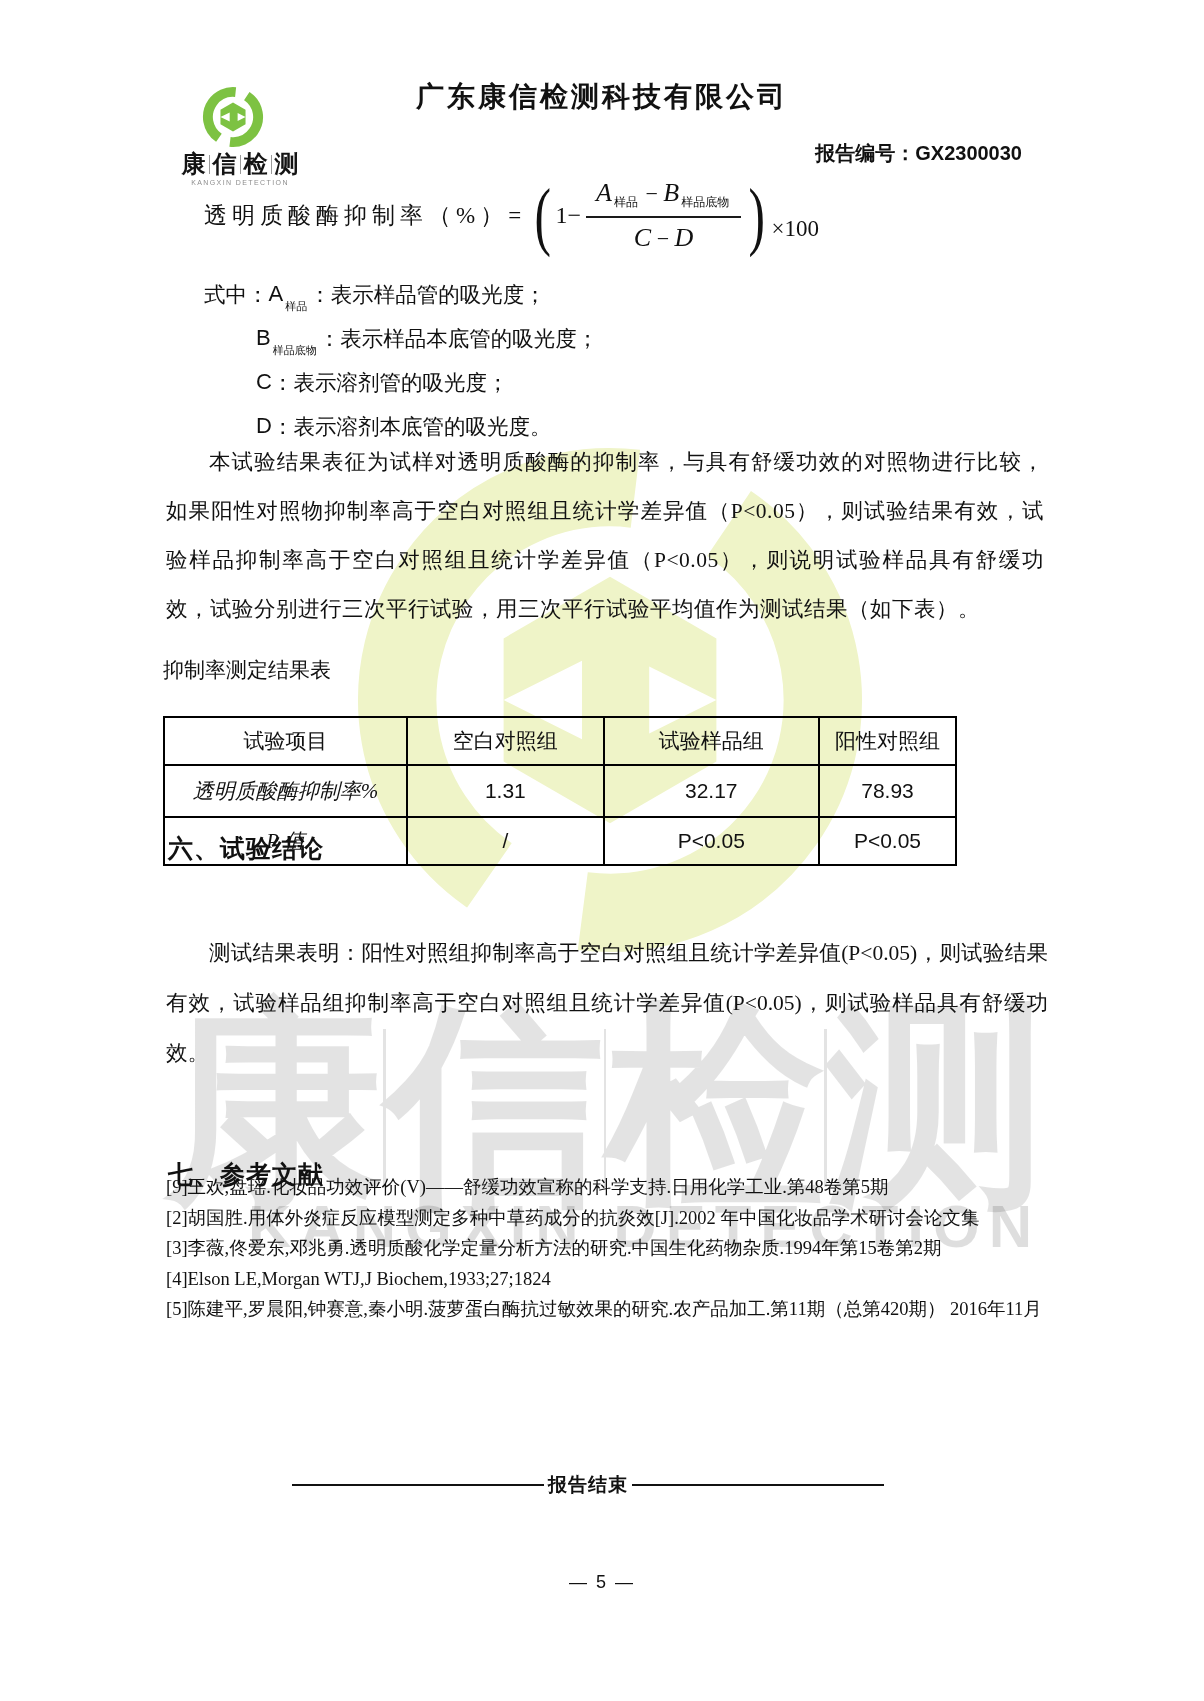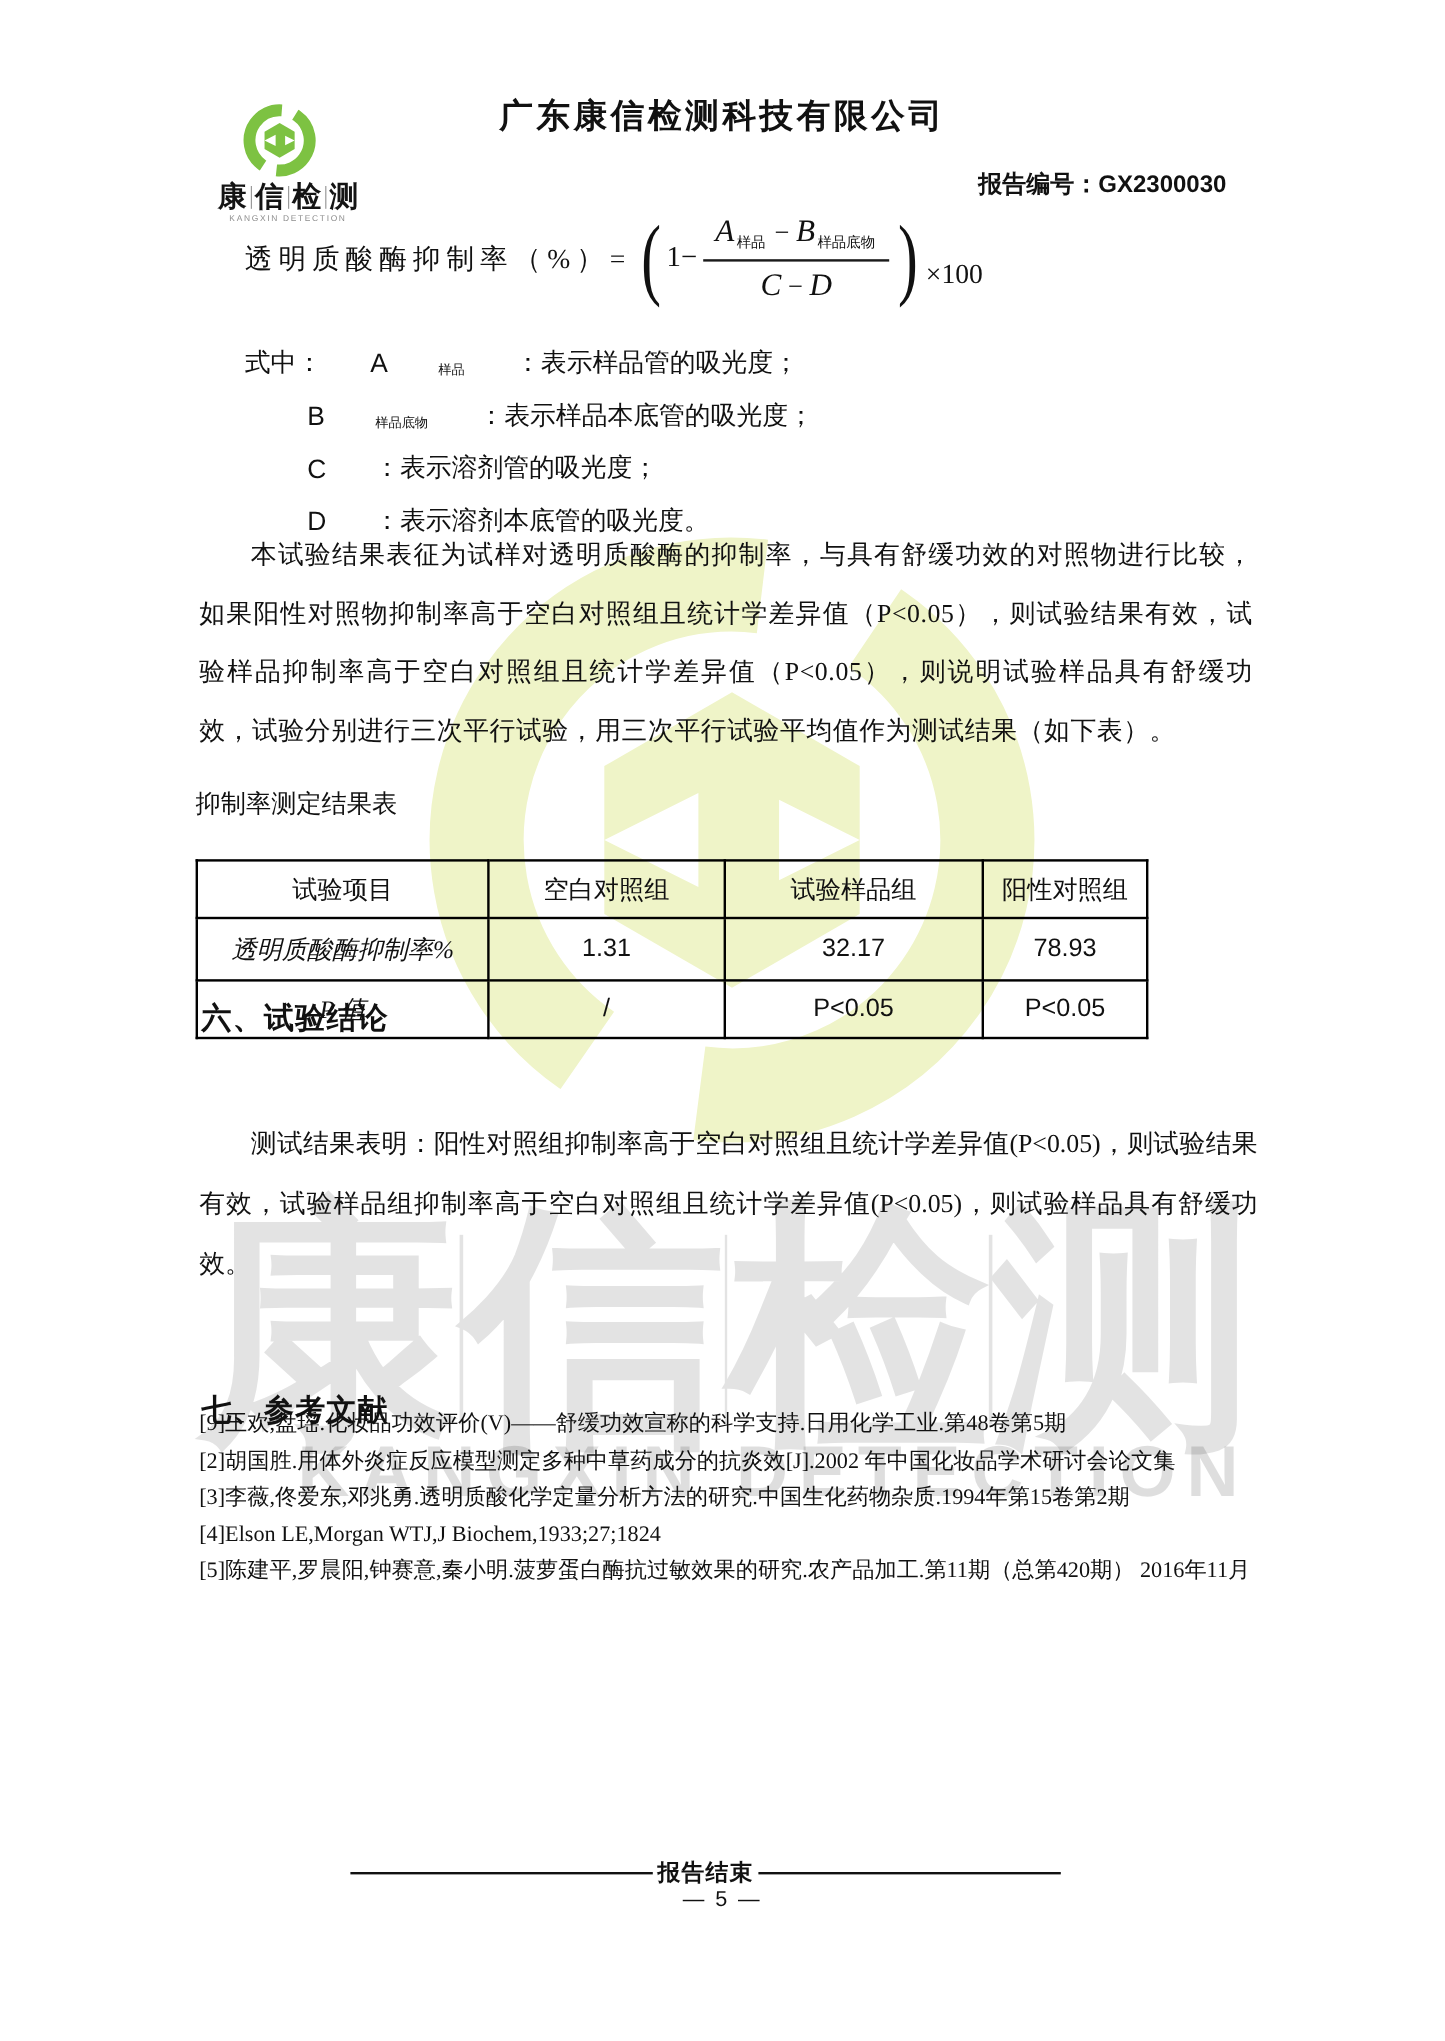--- a/index.html
+++ b/index.html
@@ -56,21 +56,21 @@
   .f-lead { font-size:24px; margin:0 2px 0 0; }
   .f-frac { display:inline-flex; flex-direction:column; align-items:center; margin:0 3px; }
   .f-num { padding:0 10px 5px 10px; border-bottom:2px solid #1a1a1a; white-space:nowrap; }
   .f-den { padding-top:5px; white-space:nowrap; }
   .f-var { font-style:italic; font-size:26px; font-family:"Liberation Serif", serif; }
   .f-frac sub { font-size:12px; }
   .f-mult { font-size:23px; margin-left:2px;margin-top:27px; }
 
   
   .definitions { position:absolute; left:204px; top:272px; z-index:1; font-size:21.5px; }
-  .def-line { height:44px; display:flex; align-items:flex-end;gap:40px; }
+  .def-line { height:44px; display:flex; align-items:center; }
   .def-line.indent { margin-left:52px; }
   .def-sym { font-family:"Liberation Sans", sans-serif; font-size:22px; }
   .def-sub { font-size:11px; margin:24px 2px 0 2px; }
 
   
   .paragraph {
     position:absolute; left:166px; top:438px; width:878px; z-index:1;
     font-size:21.5px; line-height:49px; text-align:justify; text-indent:2em; letter-spacing:0.5px;
   }
 
@@ -102,21 +102,21 @@
   }
   .sec-references { top:1158px;font-family:Liberation Serif, serif; }
   .references {
     position:absolute; left:166px; top:1172px; width:884px; z-index:1;
     font-size:18.5px; line-height:30.5px;
   }
   .ref-item { text-align:left; }
 
   
   .end-divider {
-    position:absolute; left:292px; top:1548px; width:592px; z-index:1;
+    position:absolute; left:292px; top:1472px; width:592px; z-index:1;
     display:flex; align-items:center;
   }
   .end-divider .line { flex:1; border-top:2.5px solid #111; }
   .end-divider .label { margin:0 4px; font-size:19px; font-weight:bold; letter-spacing:1px; }
   .page-number {
     position:absolute; left:0; top:1572px; width:100%; z-index:1; text-align:center;
     font-size:18px; font-family:"Liberation Sans", sans-serif; letter-spacing:2px;
   }
 </style>
 </head>

